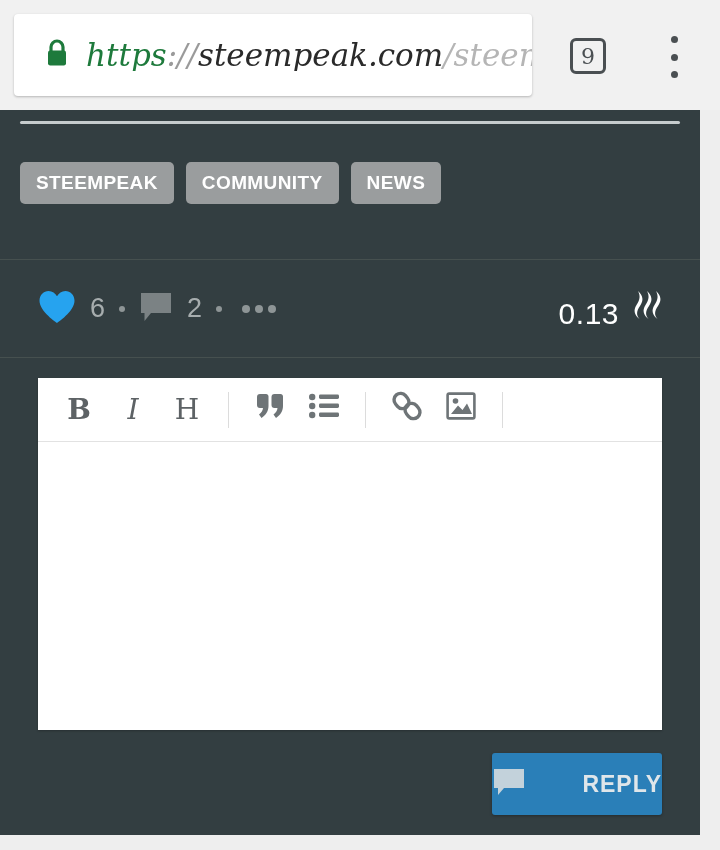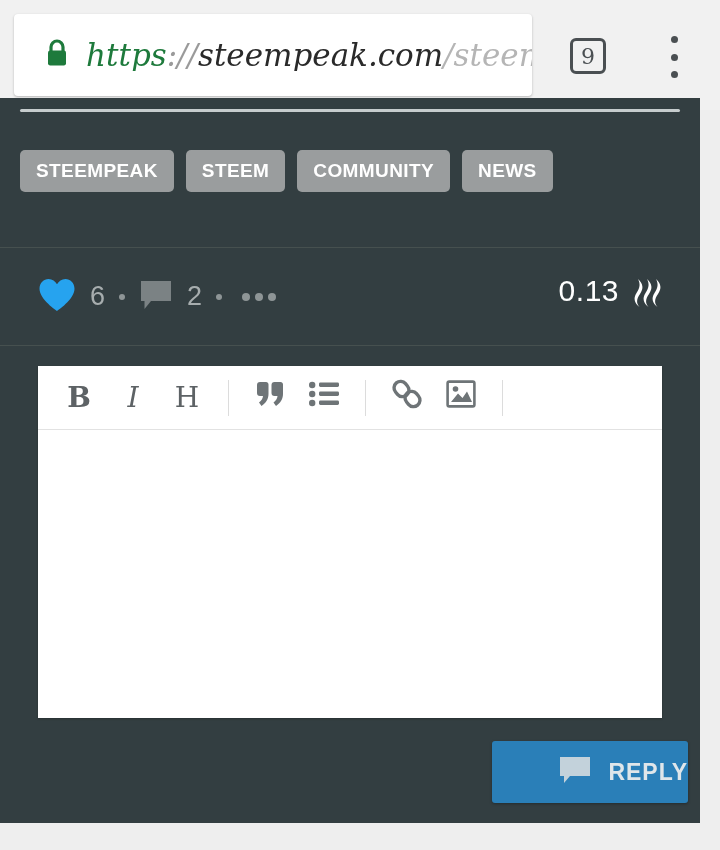--- a/index.html
+++ b/index.html
@@ -81,21 +81,21 @@
   .kebab-menu i {
     display: block;
     width: 7px; height: 7px;
     border-radius: 50%;
     background: #4a4f52;
   }
 
   
   .page {
     position: absolute;
-    left: 0; top: 98px;
+    left: 0; top: 110px;
     width: 700px;
     height: 725px;
     background: #333e41;
   }
 
   .top-rule {
     position: absolute;
     left: 20px; top: 11px;
     width: 660px;
     height: 3px;
@@ -173,21 +173,21 @@
   .ellipsis i {
     width: 8px; height: 8px;
     border-radius: 50%;
     background: #8e9596;
     margin-right: 5px;
   }
   .stats-right {
     margin-left: auto;
     margin-right: 33px;
     display: flex;
-    align-items: flex-start;
+    align-items: flex-end;
     color: #ffffff;
     font-size: 30px;
   }
   .payout-value { line-height: 1; letter-spacing: 0.5px; }
   .steem-logo { display: block; margin-left: 12px; }
 
   
   .editor {
     position: absolute;
     left: 38px; top: 268px;
@@ -233,23 +233,22 @@
   
   .reply-btn {
     position: absolute;
     left: 492px; top: 643px;
     width: 170px;
     height: 62px;
     background: #2a7fb8;
     border-radius: 3px;
     display: flex;
     align-items: center;
-    justify-content: flex-end;
+    justify-content: space-between;
     box-shadow: 0 1px 3px rgba(0,0,0,0.3);
-    padding-left: 26px;
   }
   .reply-label {
     color: #dfe6ea;
     font-size: 23px;
     font-weight: 700;
     letter-spacing: 1px;
     margin-left: 16px;
   }
 </style>
 </head>
@@ -275,21 +274,20 @@
     <i></i>
   </div>
 </div>
 
 <div class="page">
 
   <div class="top-rule"></div>
 
   <div class="tags-row">
     <div class="tag-chip">STEEMPEAK</div>
-    <div class="tag-chip">STEEM</div>
     <div class="tag-chip">COMMUNITY</div>
     <div class="tag-chip">NEWS</div>
   </div>
 
   <div class="divider top"></div>
 
   <div class="stats">
     <div class="stats-left">
       <span class="heart-icon">
         <svg width="38" height="34" viewBox="0 0 38 34">

